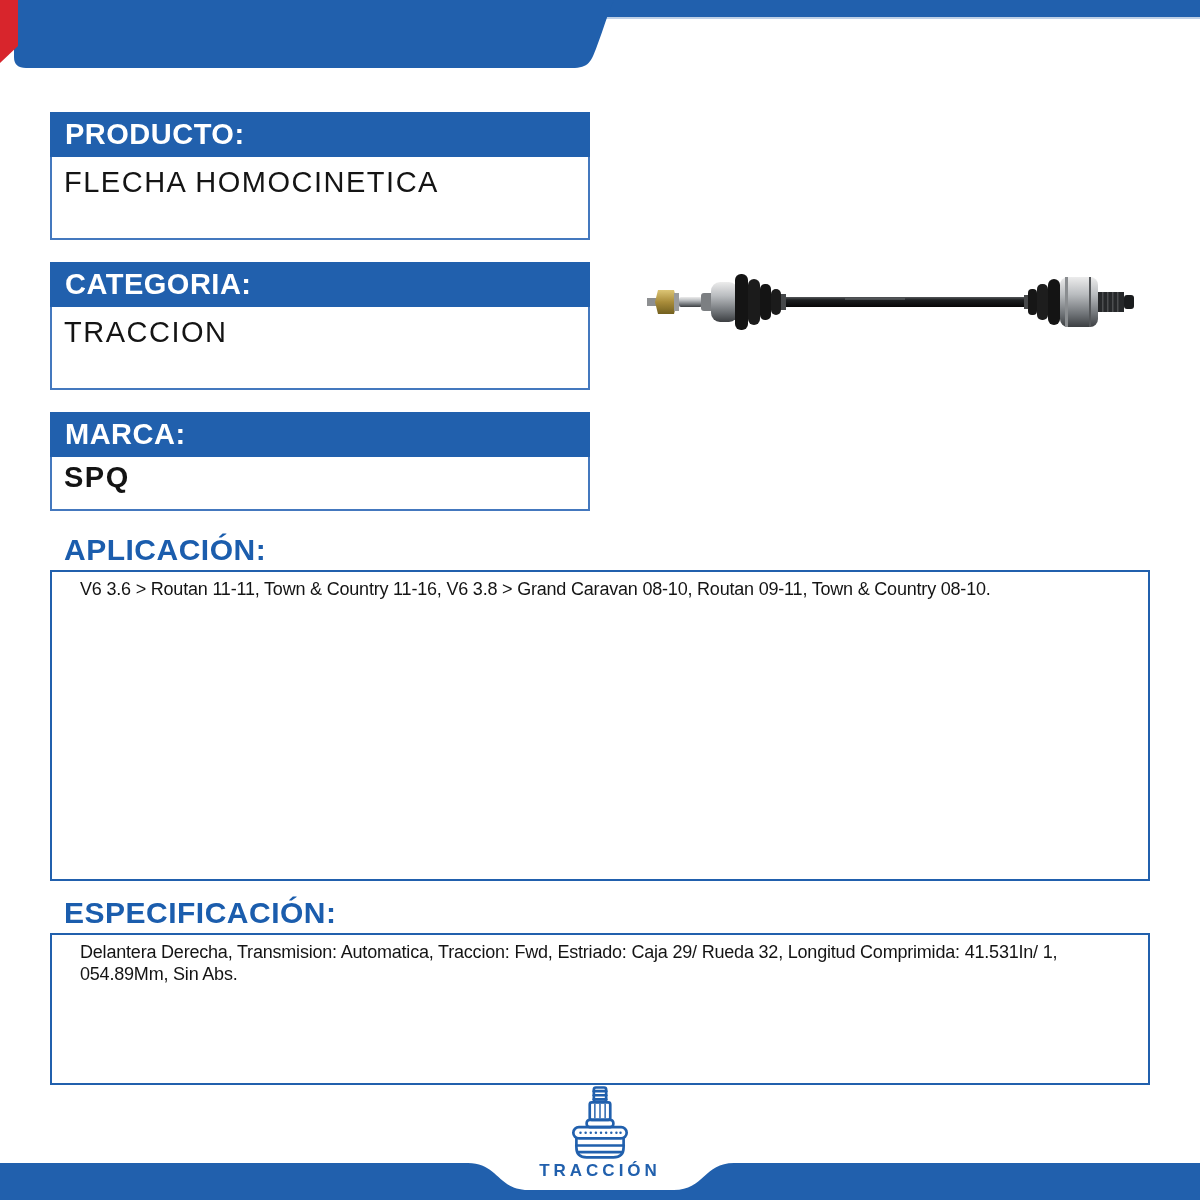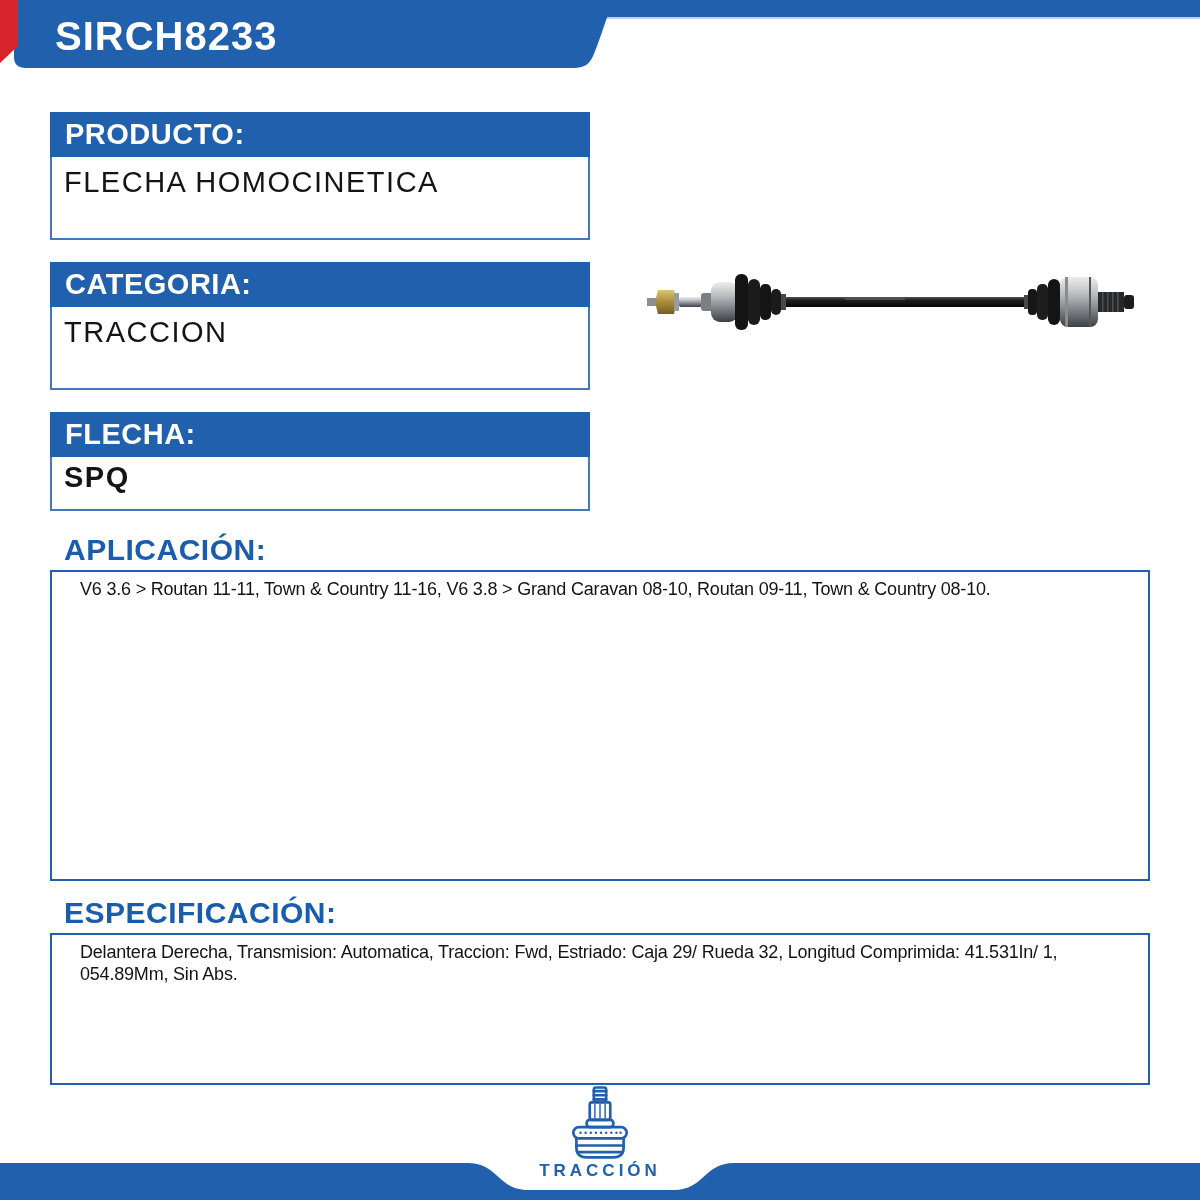--- a/index.html
+++ b/index.html
@@ -60,34 +60,33 @@
 <body>
 
 <div id="card">
 
   <svg id="header-svg" width="1200" height="80" viewBox="0 0 1200 80" aria-hidden="true">
     <rect x="0" y="0" width="1200" height="17" fill="#2160AD"></rect>
     <rect x="596" y="17" width="604" height="2" fill="#BFD0E6"></rect>
     <path d="M14,0 H614 C606,18 604,28 597,46 C591,62 589,68 572,68 H26 Q14,68 14,57 Z" fill="#2160AD"></path>
     <path d="M0,0 H18 V46 L0,63 Z" fill="#D8252C"></path>
   </svg>
-  <div class="part-code">SIRCH8233</div>
 
   <div class="field" id="field-categoria">
     <div class="field-header">CATEGORIA:</div>
     <div class="field-value">TRACCION</div>
   </div>
 
   <div class="field" id="field-producto">
     <div class="field-header">PRODUCTO:</div>
     <div class="field-value">FLECHA HOMOCINETICA</div>
   </div>
 
   <div class="field" id="field-marca">
-    <div class="field-header">FLECHA:</div>
+    <div class="field-header">MARCA:</div>
     <div class="field-value">SPQ</div>
   </div>
 
   <svg id="product-svg" width="500" height="80" viewBox="0 0 500 80" aria-hidden="true">
     <defs>
       <linearGradient id="metal" x1="0" y1="0" x2="0" y2="1">
         <stop offset="0" stop-color="#ececec"></stop>
           <stop offset="0.35" stop-color="#b9bcbf"></stop>
         <stop offset="0.75" stop-color="#6d7175"></stop>
           <stop offset="1" stop-color="#3c3f42"></stop>

